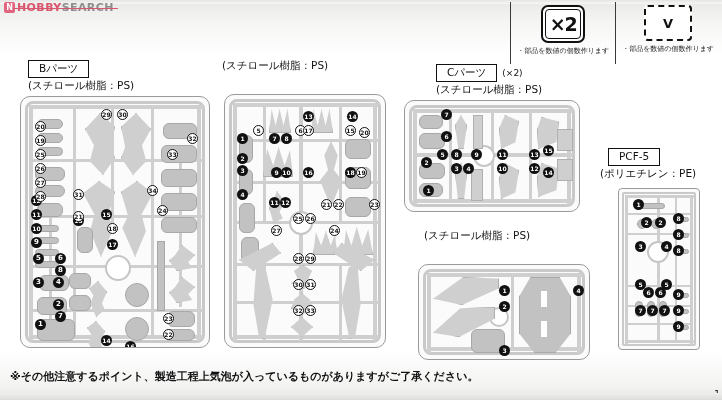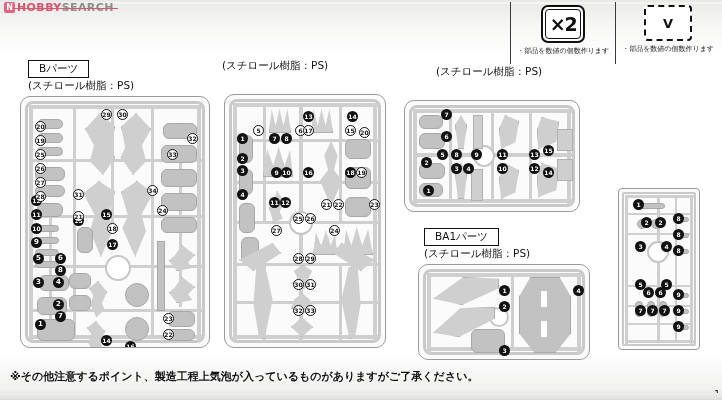--- a/index.html
+++ b/index.html
@@ -366,20 +366,24 @@
     <div class="num sm w" style="left:46px; top:130px;">27</div>
     <div class="num sm w" style="left:68px; top:158px;">28</div>
     <div class="num sm w" style="left:80px; top:158px;">29</div>
     <div class="num sm w" style="left:68px; top:184px;">30</div>
     <div class="num sm w" style="left:80px; top:184px;">31</div>
     <div class="num sm w" style="left:68px; top:210px;">32</div>
     <div class="num sm w" style="left:80px; top:210px;">33</div>
   </div>
 
   <div class="grp" style="left:436px; top:64px;">
+    <div class="grp-head">
+      <span class="grp-name">Cパーツ</span>
+      <span class="grp-mult">(×2)</span>
+    </div>
     <div class="grp-sub">(スチロール樹脂：PS)</div>
   </div>
 
   <div class="runner" style="left:404px; top:100px; width:176px; height:112px; border-radius:10px;">
     <div class="frame" style="border-radius:8px;"></div>
     <div class="lattice">
       <i style="left:8px; top:8px; width:160px; height:4px;"></i>
       <i style="left:8px; bottom:8px; width:160px; height:4px;"></i>
       <i style="left:8px; top:8px; width:4px; height:96px;"></i>
       <i style="right:8px; top:8px; width:4px; height:96px;"></i>
@@ -416,24 +420,20 @@
     <div class="num sm" style="left:66px; top:48px;">9</div>
     <div class="num sm" style="left:92px; top:62px;">10</div>
     <div class="num sm" style="left:92px; top:48px;">11</div>
     <div class="num sm" style="left:124px; top:62px;">12</div>
     <div class="num sm" style="left:124px; top:48px;">13</div>
     <div class="num sm" style="left:138px; top:66px;">14</div>
     <div class="num sm" style="left:138px; top:44px;">15</div>
   </div>
 
   <div class="grp" style="left:424px; top:228px;">
-    <div class="grp-head">
-      <span class="grp-name">BA1パーツ</span>
-      <span class="grp-mult"></span>
-    </div>
     <div class="grp-sub">(スチロール樹脂：PS)</div>
   </div>
 
   <div class="runner" style="left:418px; top:264px; width:172px; height:96px; border-radius:10px;">
     <div class="frame" style="border-radius:8px;"></div>
     <div class="lattice">
       <i style="left:8px; top:8px; width:156px; height:4px;"></i>
       <i style="left:8px; bottom:8px; width:156px; height:4px;"></i>
       <i style="left:8px; top:8px; width:4px; height:80px;"></i>
       <i style="right:8px; top:8px; width:4px; height:80px;"></i>
@@ -447,20 +447,26 @@
     <div class="blob" style="left:100px; top:12px; width:52px; height:76px; clip-path:polygon(22% 0,78% 0,100% 26%,100% 74%,70% 100%,30% 100%,0 74%,0 26%);"></div>
     <div style="position:absolute; left:122px; top:26px; width:6px; height:16px; background:#fff;"></div>
     <div style="position:absolute; left:122px; top:56px; width:6px; height:16px; background:#fff;"></div>
 
     <div class="num sm" style="left:80px; top:20px;">1</div>
     <div class="num sm" style="left:80px; top:36px;">2</div>
     <div class="num sm" style="left:80px; top:80px;">3</div>
     <div class="num sm" style="left:154px; top:20px;">4</div>
   </div>
 
+  <div class="grp" style="left:608px; top:148px;">
+    <div class="grp-head">
+      <span class="grp-name">PCF-5</span>
+    </div>
+    <div class="grp-sub" style="margin-left:-8px;">(ポリエチレン：PE)</div>
+  </div>
 
   <div class="runner" style="left:618px; top:188px; width:82px; height:162px; border-radius:4px;">
     <div class="frame" style="inset:3px; border-width:2px; border-radius:2px;"></div>
     <div class="lattice">
       <i style="left:6px; top:6px; width:70px; height:3px;"></i>
       <i style="left:6px; bottom:6px; width:70px; height:3px;"></i>
       <i style="left:6px; top:6px; width:3px; height:150px;"></i>
       <i style="right:6px; top:6px; width:3px; height:150px;"></i>
       <i style="left:38px; top:8px; width:3px; height:146px;"></i>
       <i style="left:8px; top:24px; width:66px; height:2px;"></i>

